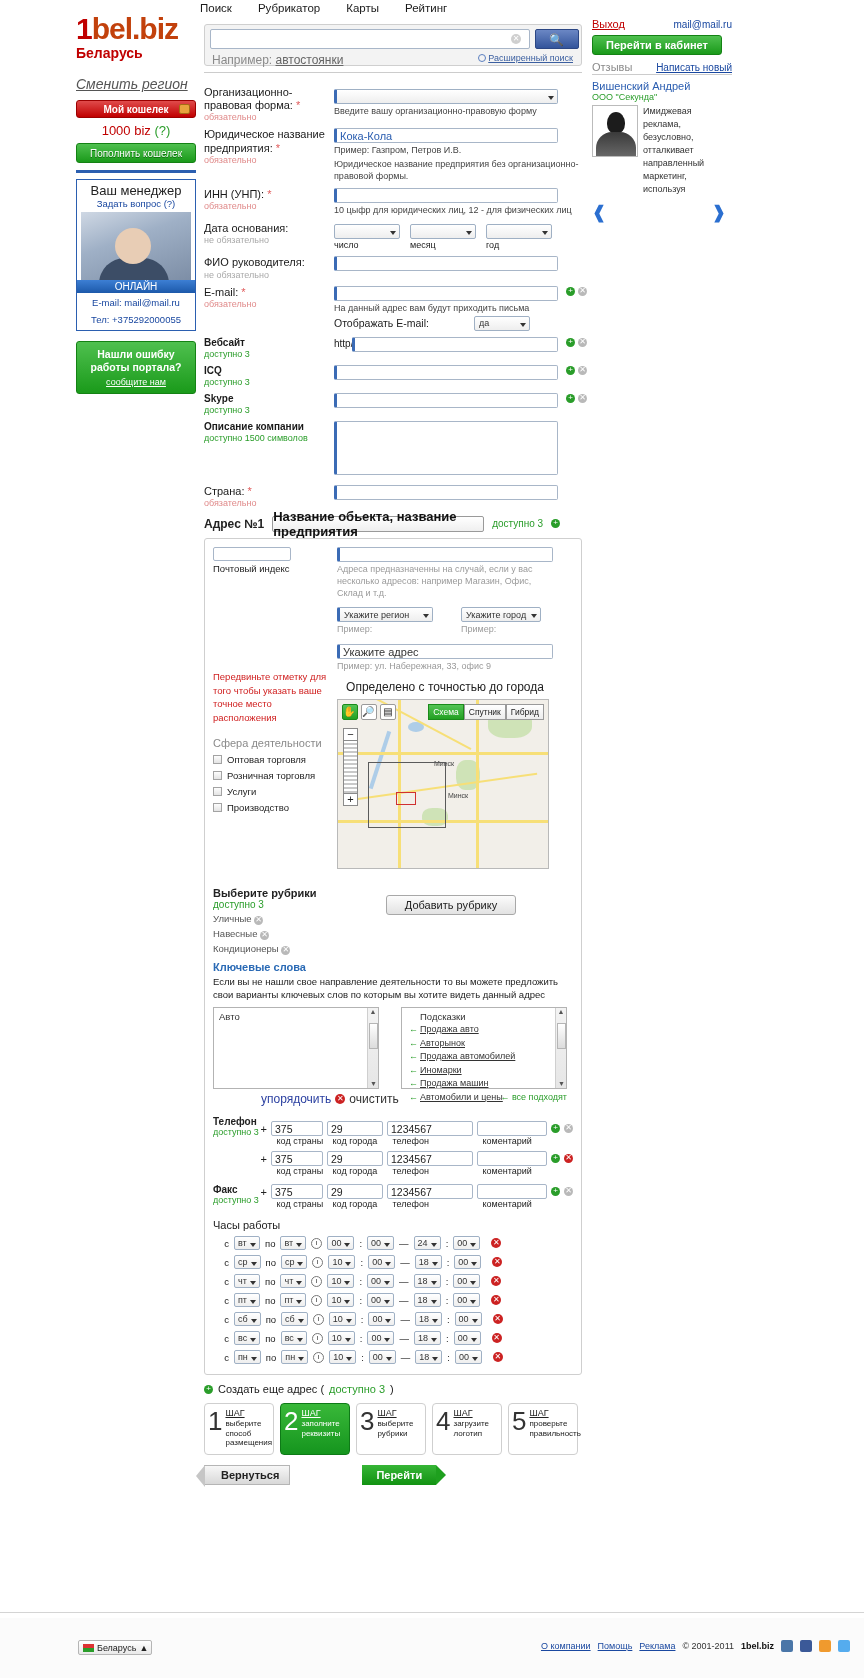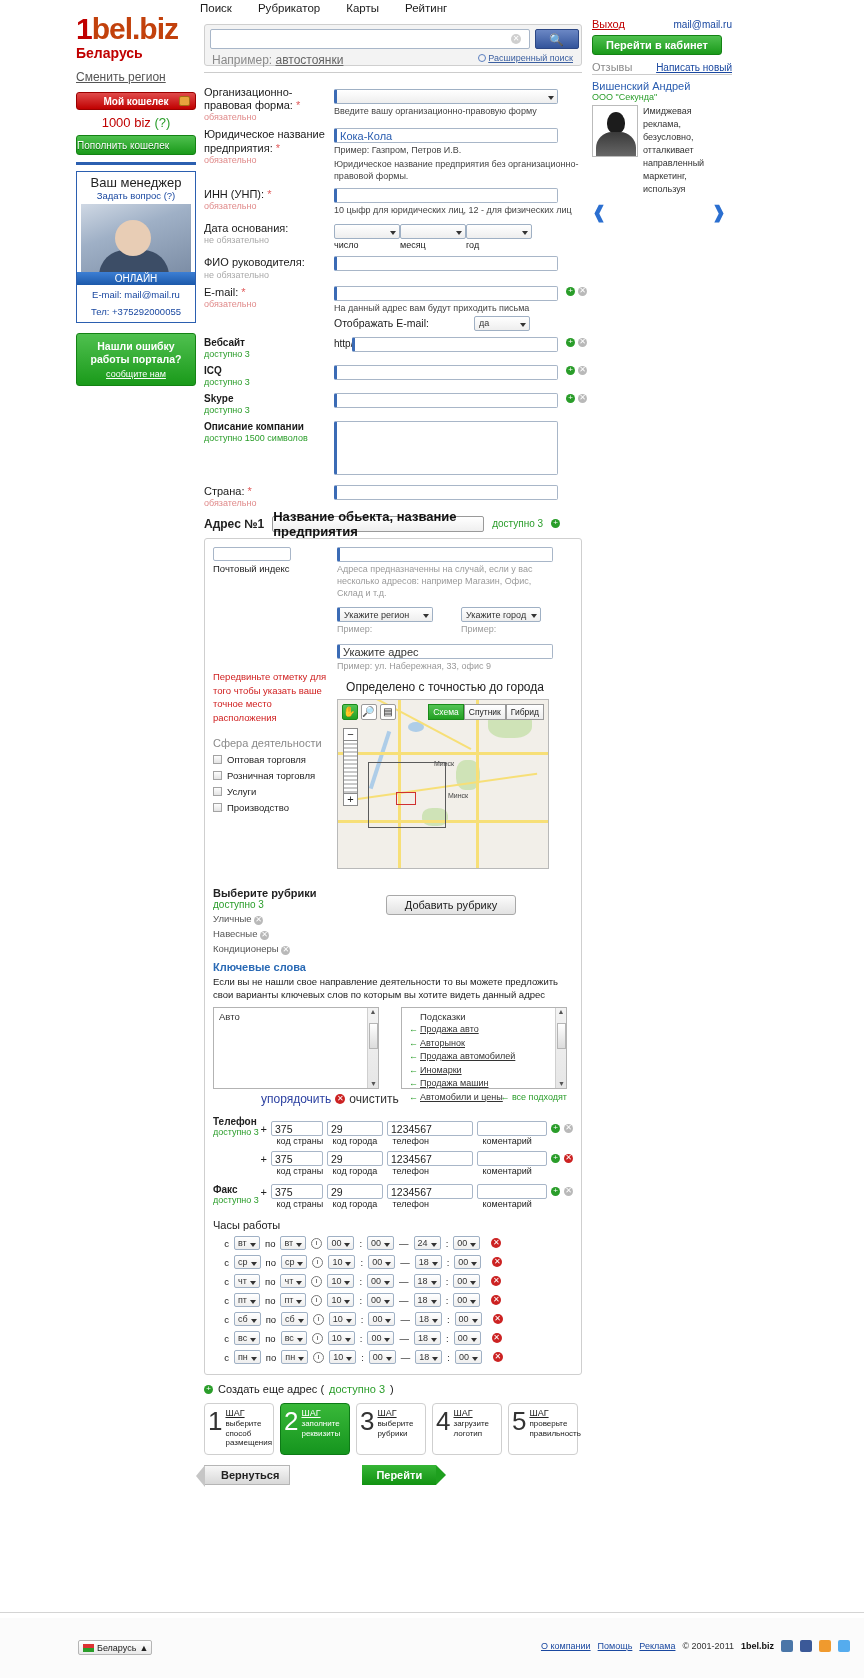--- a/index.html
+++ b/index.html
@@ -18,36 +18,36 @@
   
   .topnav { position:absolute; left:200px; top:2px; display:flex; gap:26px; }
   .topnav a { color:#1a1a1a; text-decoration:none; font-size:11.5px; }
 
   
   .leftcol { position:absolute; left:76px; top:14px; width:120px; }
   .logo { font-size:30px; font-weight:bold; letter-spacing:-1px; line-height:1; font-family:"Liberation Sans", sans-serif; }
   .logo .one { color:#c00000; }
   .logo .rest { color:#c2410c; }
   .logo-sub { color:#c00000; font-weight:bold; font-size:14px; margin-top:1px; }
-  .logo-link { font-size:12px; color:#555; text-decoration:underline; display:block; margin-top:9px;}
+  .logo-link { font-size:14px; color:#555; text-decoration:underline; display:block; margin-top:15px;font-style:italic;}
   .btn-wallet {
     margin-top:8px; width:120px; height:18px; border-radius:3px;
     background: linear-gradient(#e04b4b,#c00000);
     border:1px solid #9c0000; color:#fff; font-size:10px; font-weight:bold;
     display:flex; align-items:center; justify-content:center; position:relative;
   }
   .btn-wallet .purse { position:absolute; right:5px; top:3px; width:11px; height:10px;
      background:#e8a33d; border:1px solid #a46c13; border-radius:2px; }
   .biz-line { text-align:center; margin-top:5px; font-size:13px; color:#c00000; }
   .biz-line .q { color:#2a9d2a; }
   .btn-green {
     margin-top:5px; width:120px; height:20px; border-radius:3px;
     background: linear-gradient(#4fc04f,#1a9a1a);
     border:1px solid #148214; color:#fff; font-size:10px;
-    display:flex; align-items:center; text-shadow:0 1px 0 #0a6b0a;
+    display:flex; align-items:center; justify-content:center; text-shadow:0 1px 0 #0a6b0a;
   }
   .blue-rule { margin-top:7px; width:120px; height:3px; background:#2b5fb0; }
   .mgr-box { margin-top:6px; width:120px; border:1px solid #2b5fb0; background:#fff; padding-bottom:2px; }
   .mgr-title { text-align:center; font-size:13px; padding-top:3px; }
   .mgr-link { text-align:center; font-size:9.5px; }
   .mgr-link a { color:#1a48a0; }
   .mgr-photo { margin:3px auto 0; width:110px; height:68px;
      background:linear-gradient(160deg,#cfd8e4,#9fb0c6 40%,#7d8ea6); position:relative; overflow:hidden; }
   .mgr-photo:after { content:""; position:absolute; left:34px; top:16px; width:36px; height:36px;
      border-radius:50%; background:#e8cdb5; }
@@ -121,21 +121,21 @@
   .sel:after { content:""; position:absolute; right:3px; top:6px; border-left:3px solid transparent;
      border-right:3px solid transparent; border-top:4px solid #333; }
   .sel.wide { width:224px; border-left:3px solid #3b6bb5; }
   .plusicon { width:9px; height:9px; border-radius:50%; background:#2a9d2a; color:#fff;
      font-size:8px; line-height:8px; text-align:center; display:inline-block; }
   .xicon { width:9px; height:9px; border-radius:50%; background:#b9b9b9; color:#fff;
      font-size:8px; line-height:8px; text-align:center; display:inline-block; }
   .xicon.red { background:#cc2222; }
   .side-icons { position:absolute; left:232px; top:1px; display:flex; gap:3px; align-items:center; }
 
-  .dates { display:flex; }
+  .dates { display:flex; gap:10px; }
   .dcell { }
   .dcell .cap { font-size:9px; color:#222; margin-top:1px; }
 
   .ta { border:1px solid #a8b6c8; border-left:3px solid #3b6bb5; border-radius:2px;
      width:224px; height:54px; background:#fff; }
 
   
   .addr-head { display:flex; align-items:center; gap:8px; margin-top:8px; }
   .addr-head .ttl { font-size:12px; font-weight:bold; }
   .addr-name { width:212px; height:16px; border:1px solid #9a9a9a; border-radius:2px;

